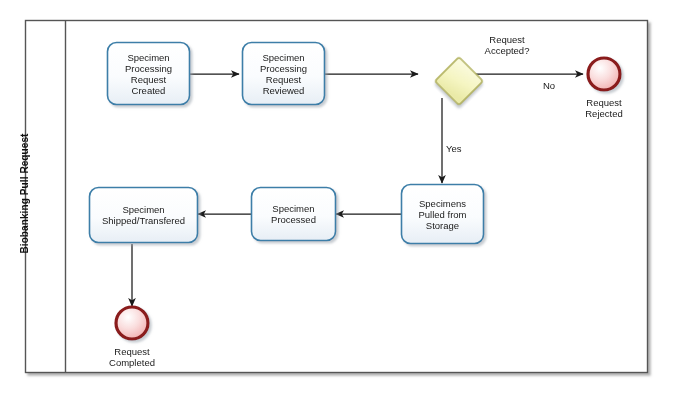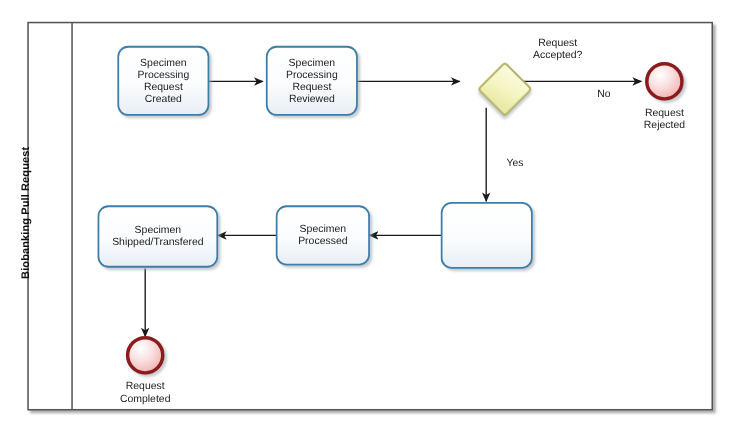--- a/index.html
+++ b/index.html
@@ -137,33 +137,36 @@
   <div class="node-label task-label" style="left:107px; top:42px; width:83px; height:63px;">Specimen
 Processing
 Request
 Created</div>
 
   <div class="node-label task-label" style="left:242px; top:42px; width:83px; height:63px;">Specimen
 Processing
 Request
 Reviewed</div>
 
+  <div class="node-label task-label" style="left:401px; top:184px; width:83px; height:60px;">Specimens
+Pulled from
+Storage</div>
 
   <div class="node-label task-label" style="left:251px; top:187px; width:85px; height:54px;">Specimen
 Processed</div>
 
   <div class="node-label task-label" style="left:89px; top:187px; width:109px; height:56px;">Specimen
 Shipped/Transfered</div>
 
   <div class="edge-label" style="left:452px; top:34px; width:110px;">Request
 Accepted?</div>
 
   <div class="edge-label" style="left:564px; top:97px; width:80px;">Request
 Rejected</div>
 
   <div class="edge-label" style="left:92px; top:346px; width:80px;">Request
 Completed</div>
 
   <div class="edge-label" style="left:534px; top:80px; width:30px;">No</div>
 
-  <div class="edge-label" style="left:446px; top:143px; width:30px; text-align:right;">Yes</div>
+  <div class="edge-label" style="left:446px; top:143px; width:30px; text-align:left;">Yes</div>
 
 </div>
 
 </body></html>

